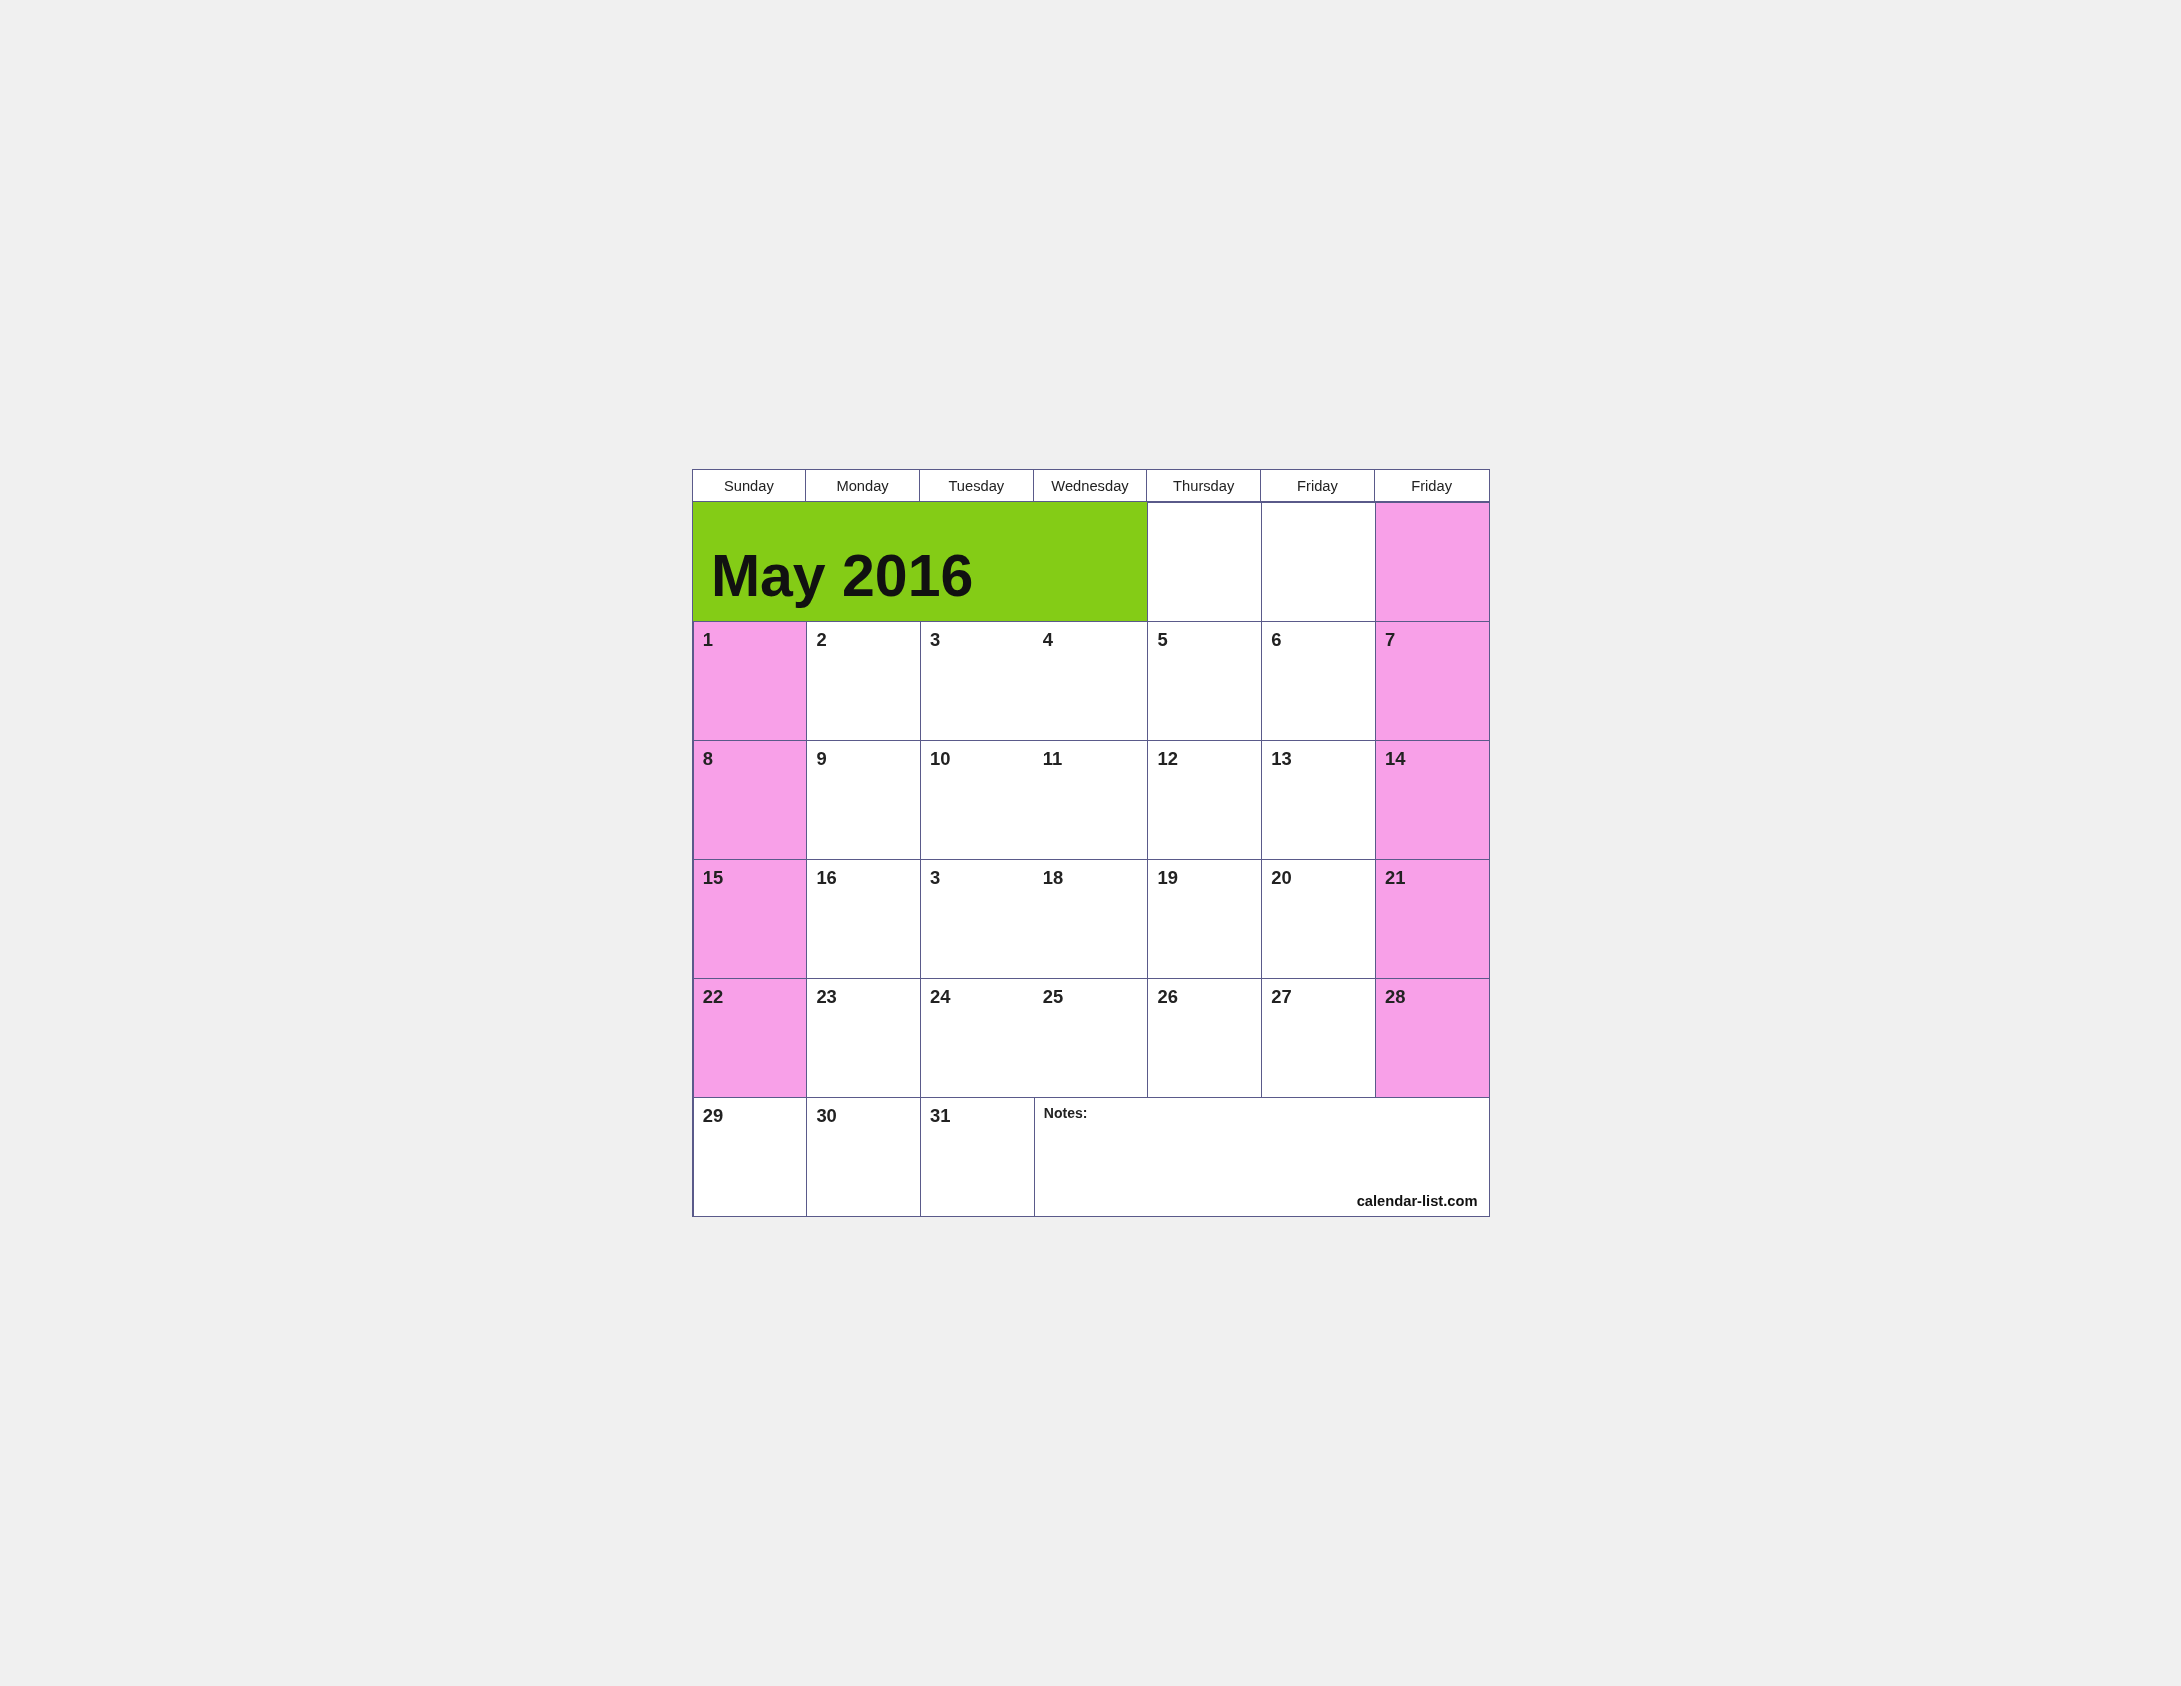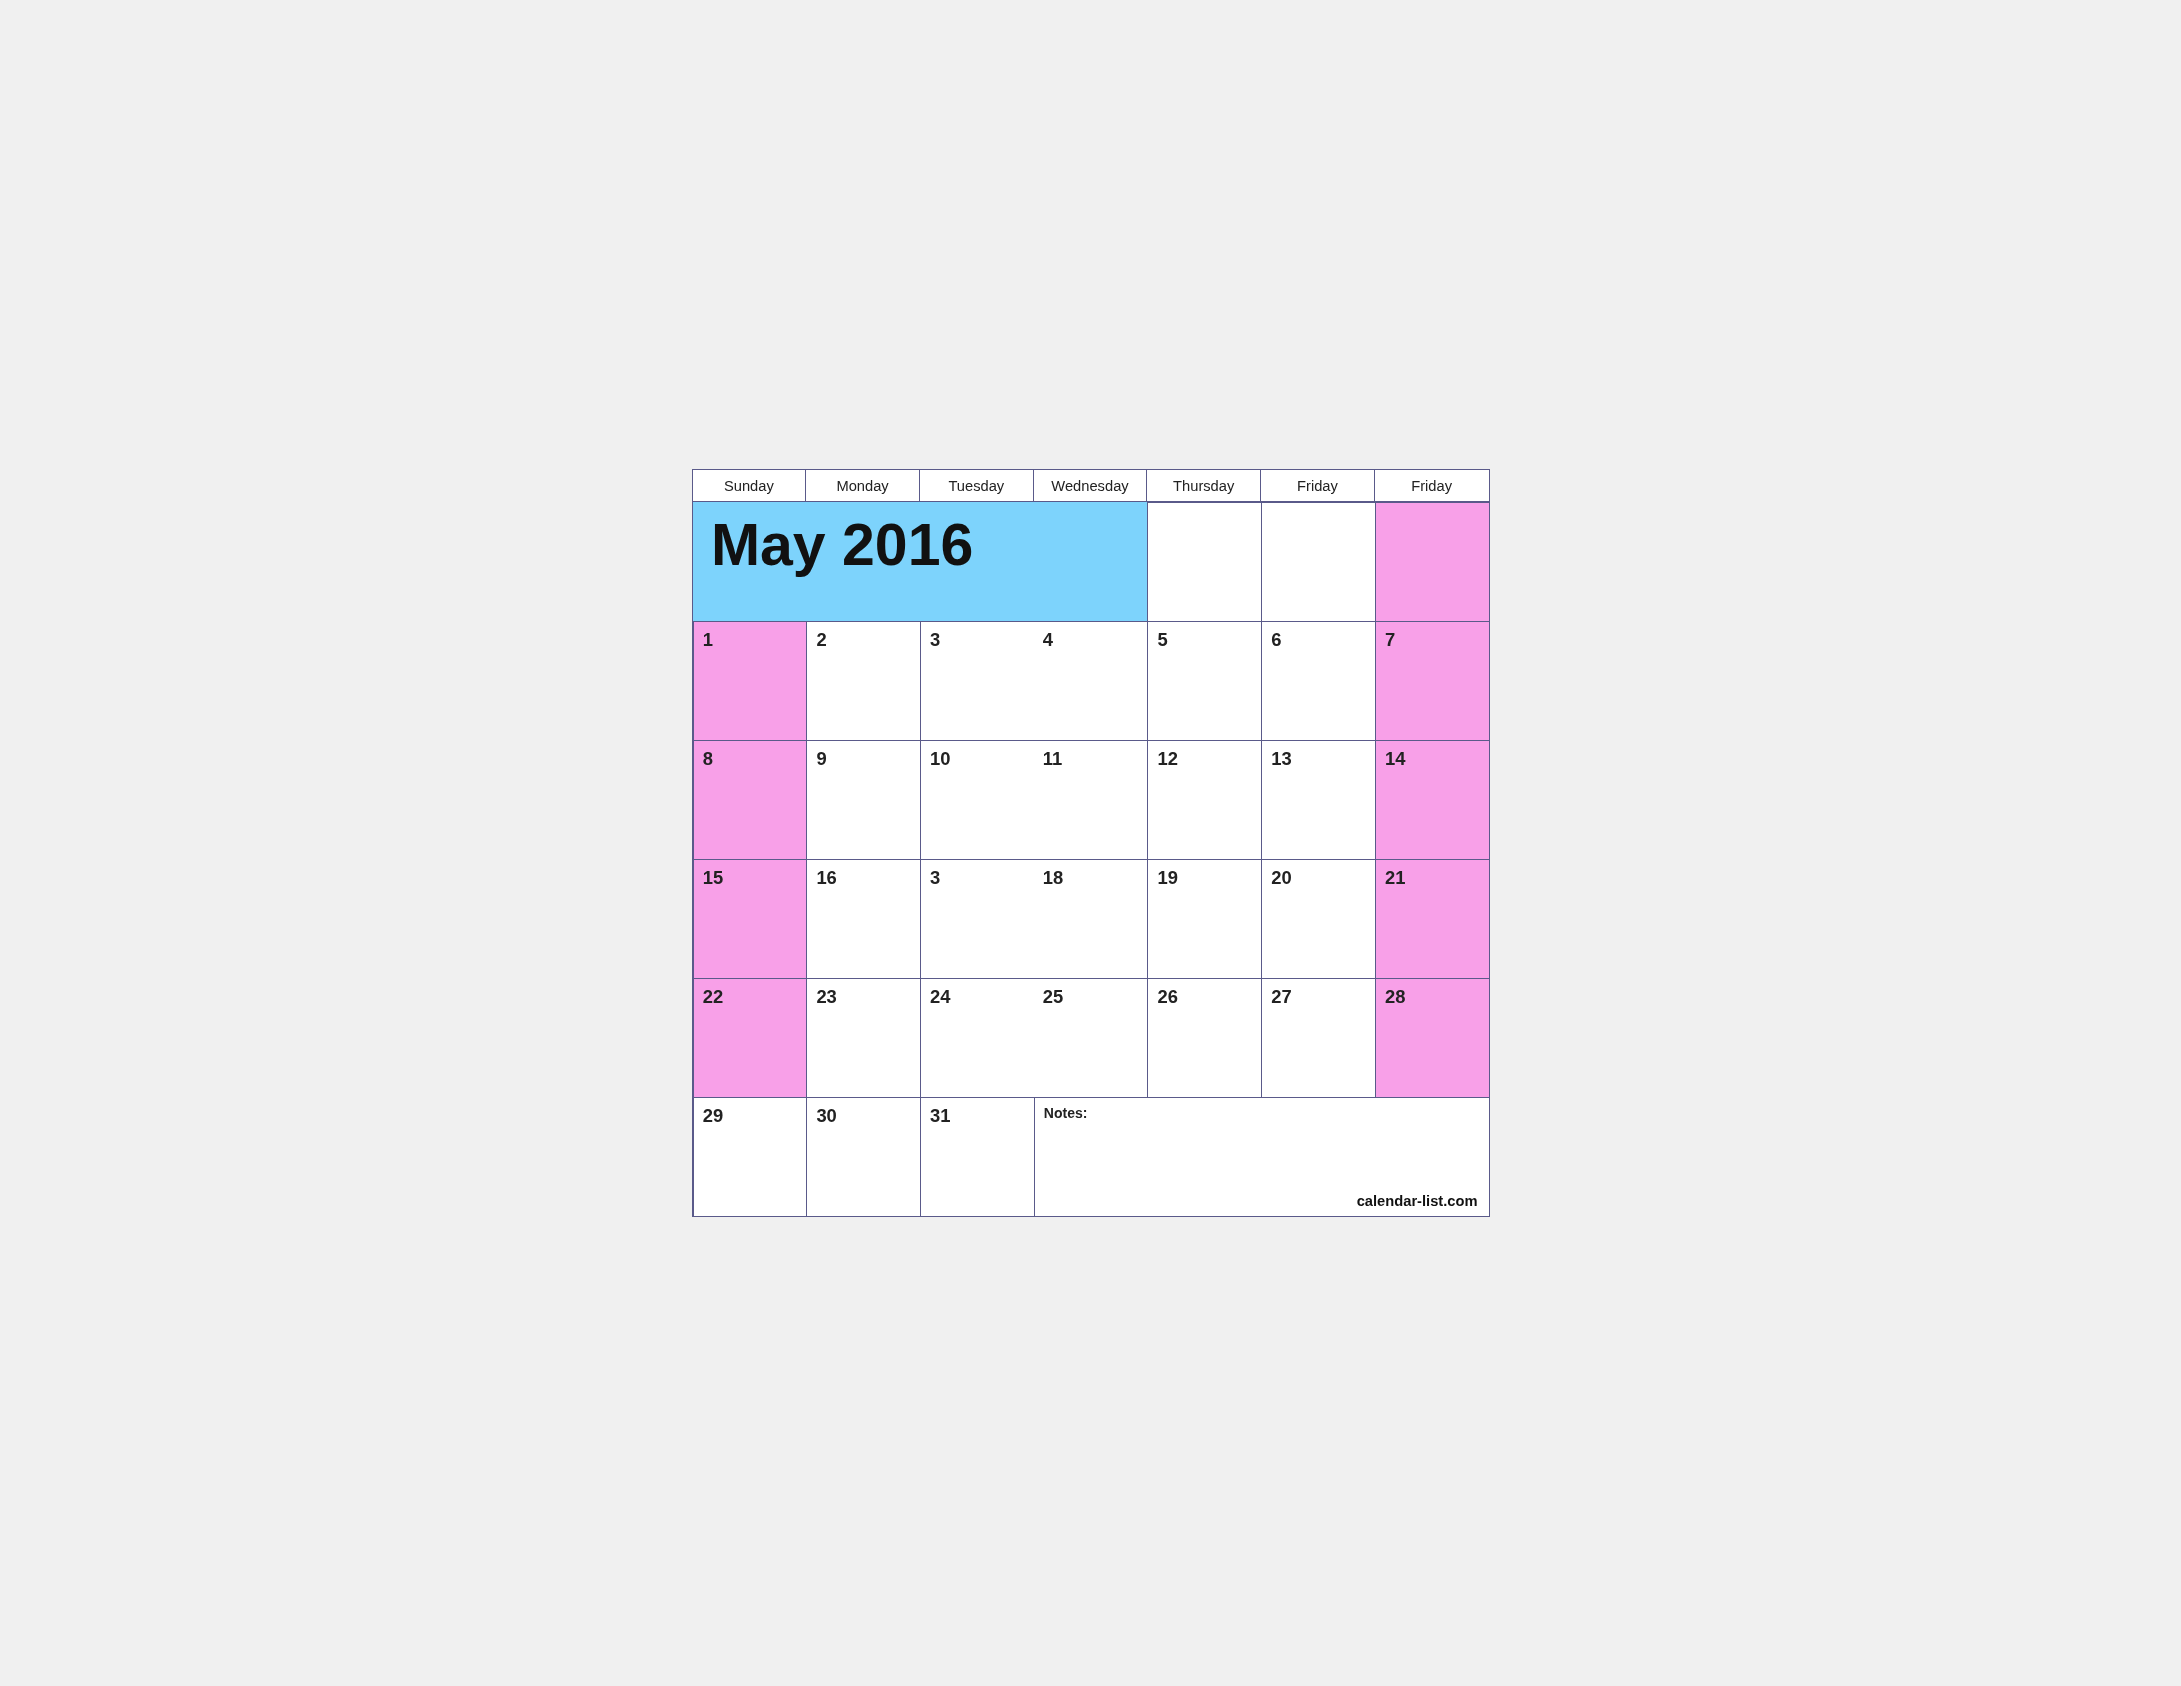--- a/index.html
+++ b/index.html
@@ -44,24 +44,24 @@
     }
 
     .calendar-grid {
       display: grid;
       grid-template-columns: repeat(7, 1fr);
     }
 
     
     .title-cell {
       grid-column: 1 / 5;
-      background: #7dd3fc;
+      background: #84cc16;
       padding: 14.7px 18.4px;
       display: flex;
-      align-items: flex-start;
+      align-items: flex-end;
     }
 
     .title-text {
       font-size: 59px;
       font-weight: bold;
       color: #111;
       line-height: 1;
     }
 
     .day-cell {

